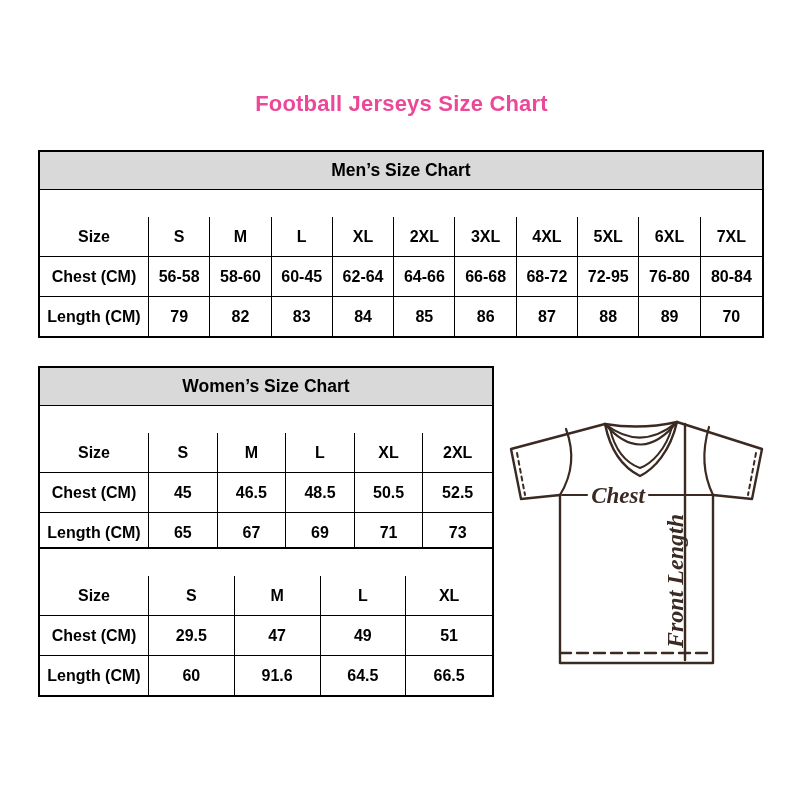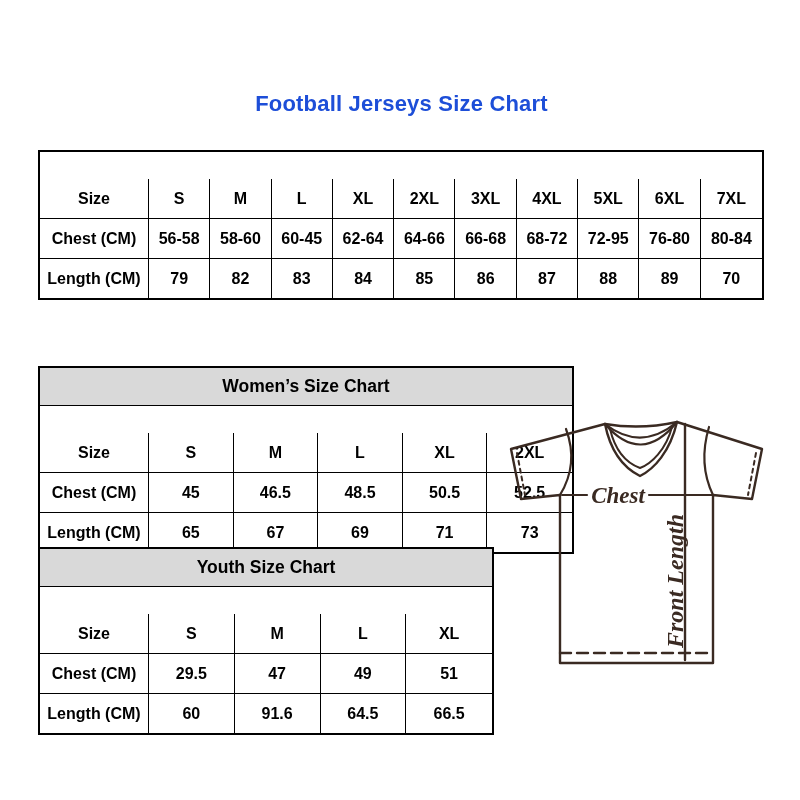--- a/index.html
+++ b/index.html
@@ -17,32 +17,32 @@
   }
   .title {
     position: absolute;
     top: 91px;
     left: 38px;
     width: 727px;
     margin: 0;
     text-align: center;
     font-size: 22px;
     font-weight: bold;
-    color: #1d4ed8;
+    color: #ec4899;
     letter-spacing: 0.2px;
   }
   .size-table {
     position: absolute;
     left: 38px;
     border: 2px solid #000000;
     background: #ffffff;
     box-sizing: border-box;
   }
   .size-table.men   { top: 150px; width: 726px; }
-  .size-table.women { top: 366px; width: 536px; }
+  .size-table.women { top: 366px; width: 456px; }
   .size-table.youth { top: 547px; width: 456px; }
   .t-header {
     height: 37px;
     line-height: 37px;
     border-bottom: 1px solid #000000;
     background: #d9d9d9;
     text-align: center;
     font-size: 17.5px;
     font-weight: bold;
     color: #000000;
@@ -82,20 +82,21 @@
   }
 </style>
 </head>
 <body>
 
 <div class="page">
 
   <h1 class="title">Football Jerseys Size Chart</h1>
 
   <section class="size-table men">
+    <div class="t-header">Men’s Size Chart</div>
     <table class="grid">
         <tbody>
           <tr>
             <td class="lbl">Size</td>
             <td>S</td>
             <td>M</td>
             <td>L</td>
             <td>XL</td>
             <td>2XL</td>
             <td>3XL</td>
@@ -160,21 +161,20 @@
             <td>67</td>
             <td>69</td>
             <td>71</td>
             <td>73</td>
           </tr>
         </tbody>
       </table>
   </section>
 
   <section class="size-table youth">
-    <div class="t-header">Youth Size Chart</div>
     <table class="grid">
         <tbody>
           <tr>
             <td class="lbl">Size</td>
             <td>S</td>
             <td>M</td>
             <td>L</td>
             <td>XL</td>
           </tr>
           <tr>

